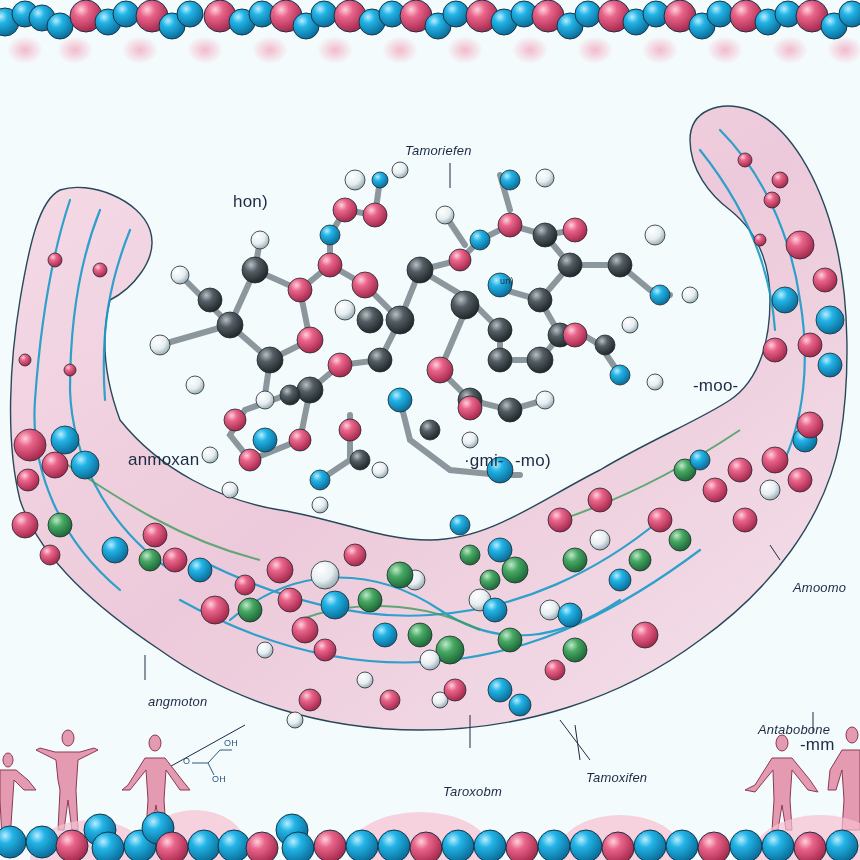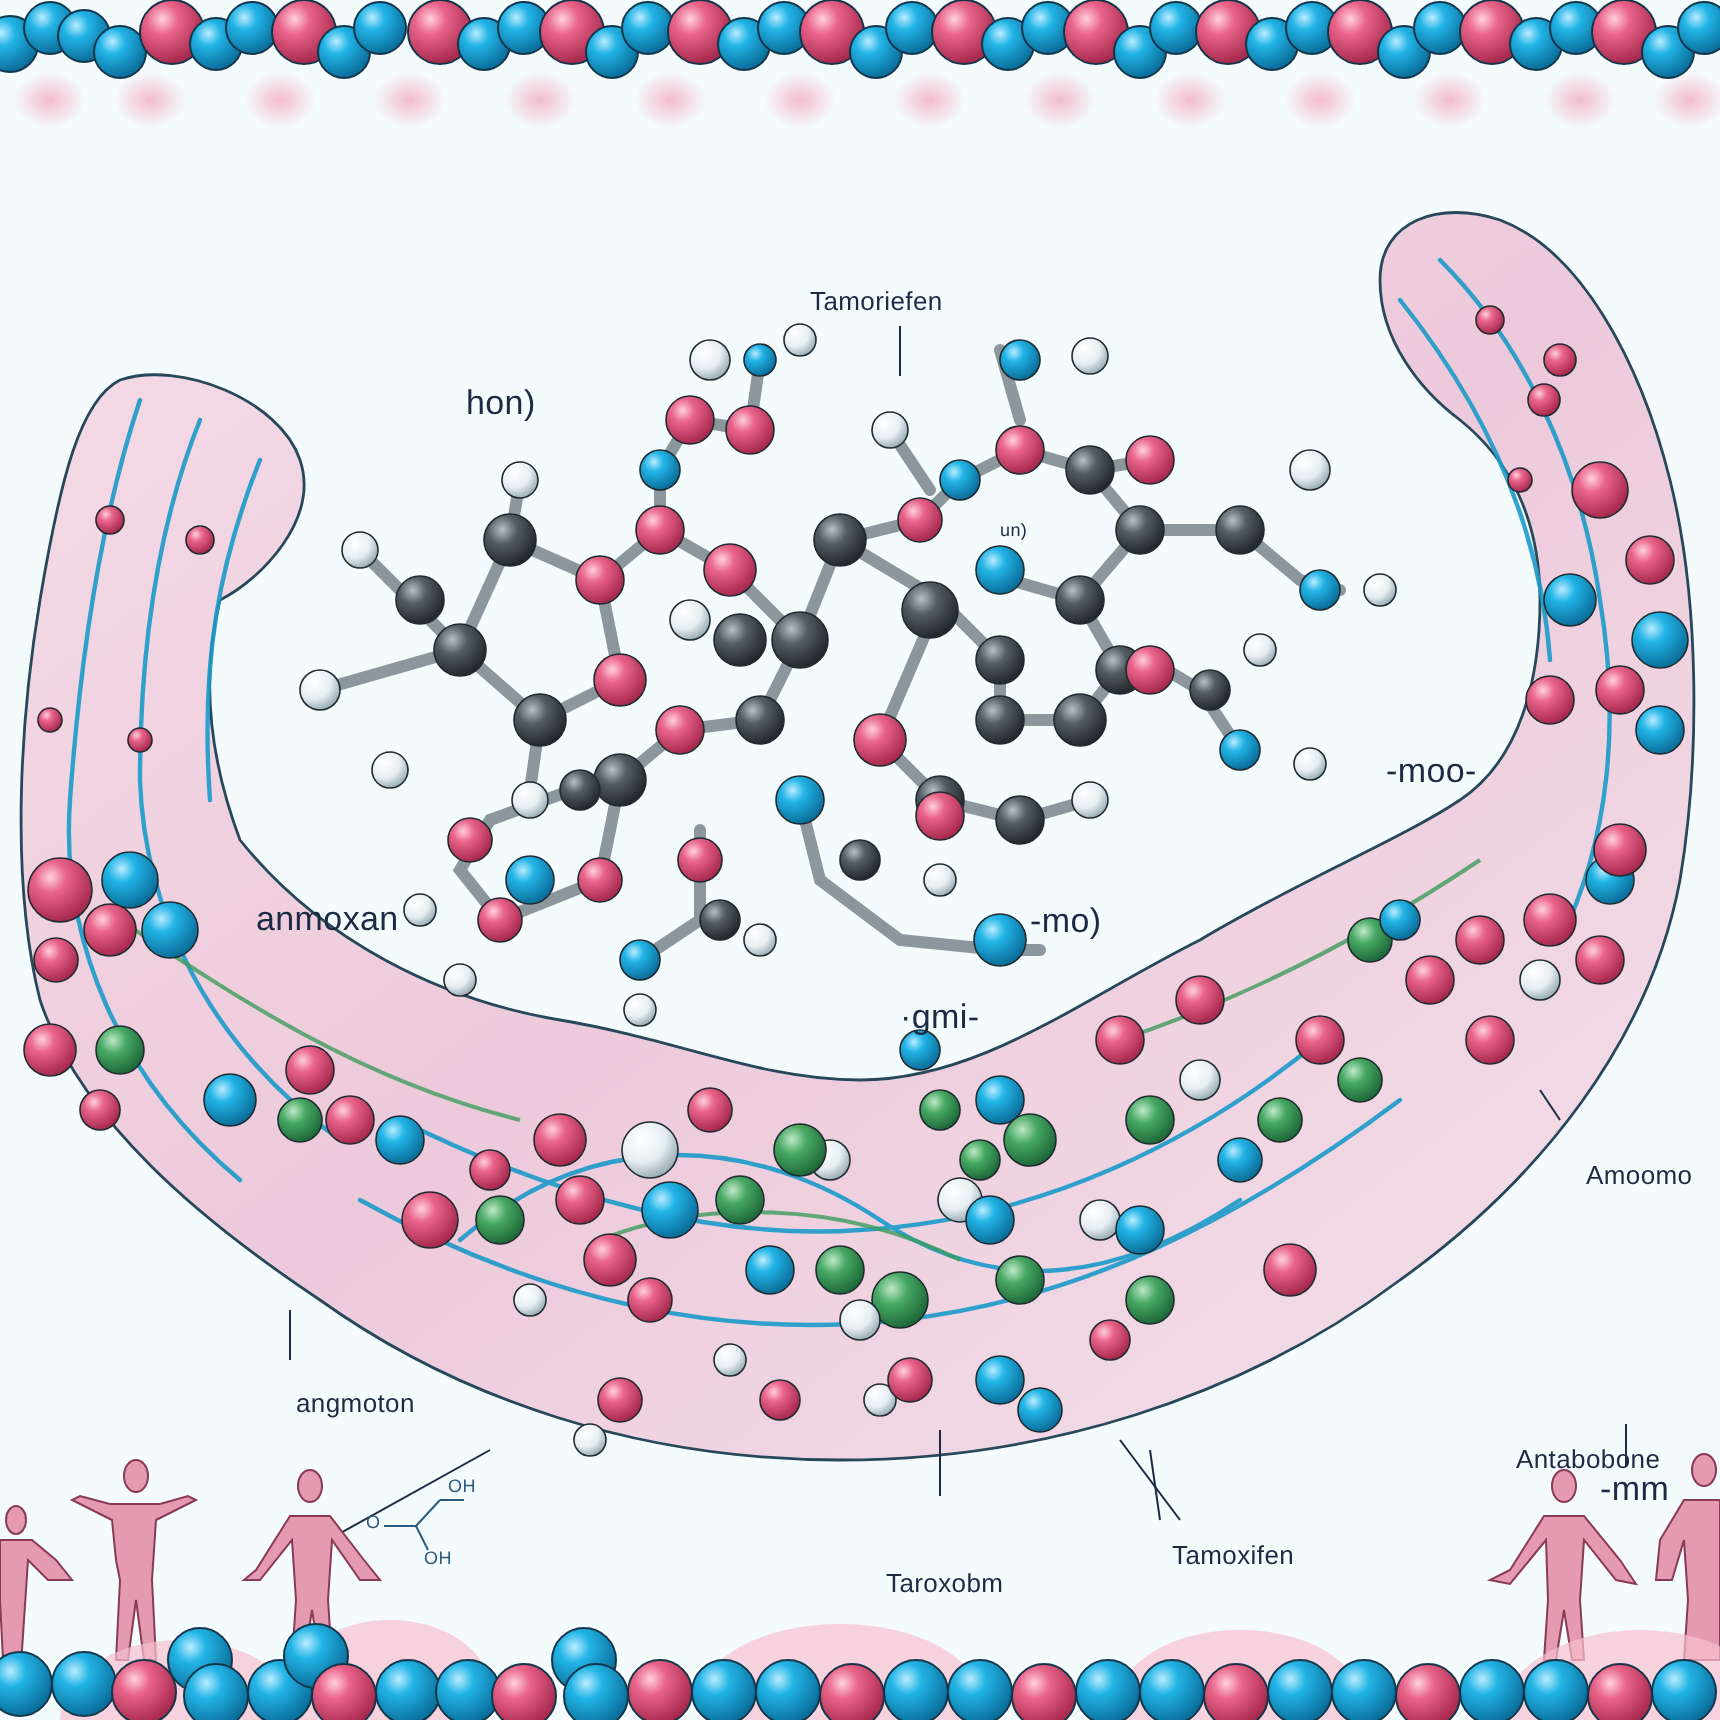--- a/index.html
+++ b/index.html
@@ -1,19 +1,19 @@
 <!DOCTYPE html>
 <html><head>
 <meta charset="utf-8">
 <style>
   html,body{margin:0;padding:0;}
   body{width:860px;height:860px;overflow:hidden;background:#f4fbfd;font-family:"Liberation Sans",sans-serif;position:relative;}
   #stage{position:absolute;left:0;top:0;width:860px;height:860px;}
   .label{position:absolute;color:#1d2a44;font-family:"Liberation Sans",sans-serif;white-space:nowrap;letter-spacing:0.2px;}
-  .lbl-md{font-size:13px;}
+  .lbl-md{font-size:13px;font-style:italic;}
   .lbl-sm{font-size:17px;}
 </style>
 </head>
 <body>
 
 <div id="stage">
 <svg width="860" height="860" viewBox="0 0 860 860" xmlns="http://www.w3.org/2000/svg">
   <defs>
     <radialGradient id="gBlue" cx="35%" cy="30%" r="70%">
       <stop offset="0%" stop-color="#b9ecff"></stop>
@@ -403,23 +403,23 @@
       <circle cx="778" cy="846" r="16" fill="url(#gBlue)"></circle>
       <circle cx="810" cy="848" r="16" fill="url(#gPink)"></circle>
       <circle cx="842" cy="846" r="16" fill="url(#gBlue)"></circle>
     </g>
   </g>
 </svg>
 
 
 <span class="label lbl-md" style="left:405px;top:143px;">Tamoriefen</span>
 <span class="label lbl-sm" style="left:233px;top:192px;">hon)</span>
-<span class="label lbl-sm" style="left:500px;top:260px;font-size:9px;text-align:center;">un)</span>
+<span class="label lbl-sm" style="left:500px;top:276px;font-size:9px;text-align:center;">un)</span>
 <span class="label lbl-sm" style="left:128px;top:450px;">anmoxan</span>
-<span class="label lbl-sm" style="left:450px;top:451px;margin-top:48px;">·gmi-</span>
+<span class="label lbl-sm" style="left:464px;top:451px;">·gmi-</span>
 <span class="label lbl-sm" style="left:515px;top:451px;">-mo)</span>
 <span class="label lbl-sm" style="left:693px;top:376px;">-moo-</span>
 <span class="label lbl-md" style="left:793px;top:580px;text-align:center;">Amoomo</span>
 <span class="label lbl-md" style="left:148px;top:694px;">angmoton</span>
 <span class="label lbl-md" style="left:443px;top:784px;">Taroxobm</span>
 <span class="label lbl-md" style="left:586px;top:770px;text-align:center;">Tamoxifen</span>
 <span class="label lbl-md" style="left:758px;top:692px;margin-top:30px;">Antabobone</span>
 <span class="label lbl-sm" style="left:800px;top:735px;">-mm</span>
 <span class="label lbl-sm" style="left:224px;top:738px;font-size:9px;color:#2a5a7c;">OH</span>
 <span class="label lbl-sm" style="left:212px;top:774px;font-size:9px;color:#2a5a7c;">OH</span>

